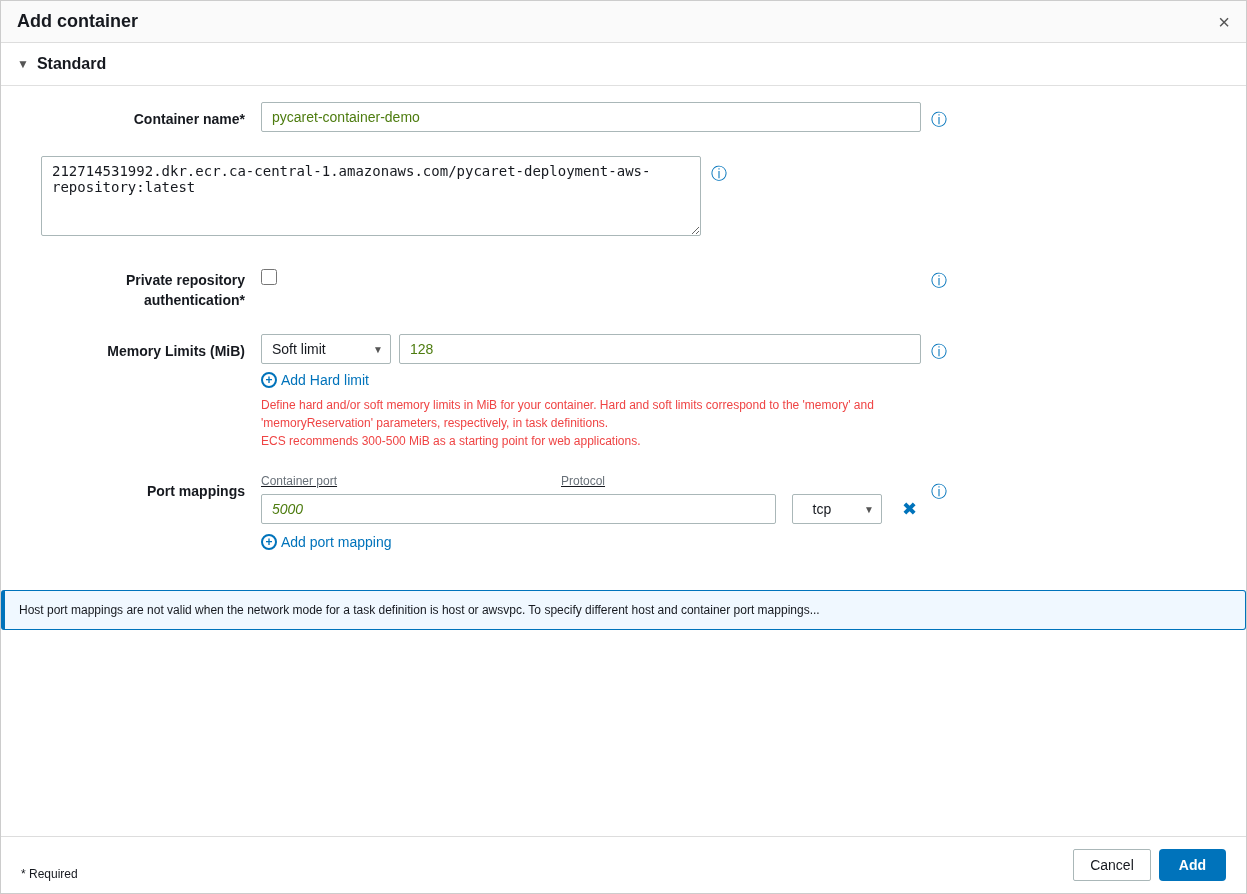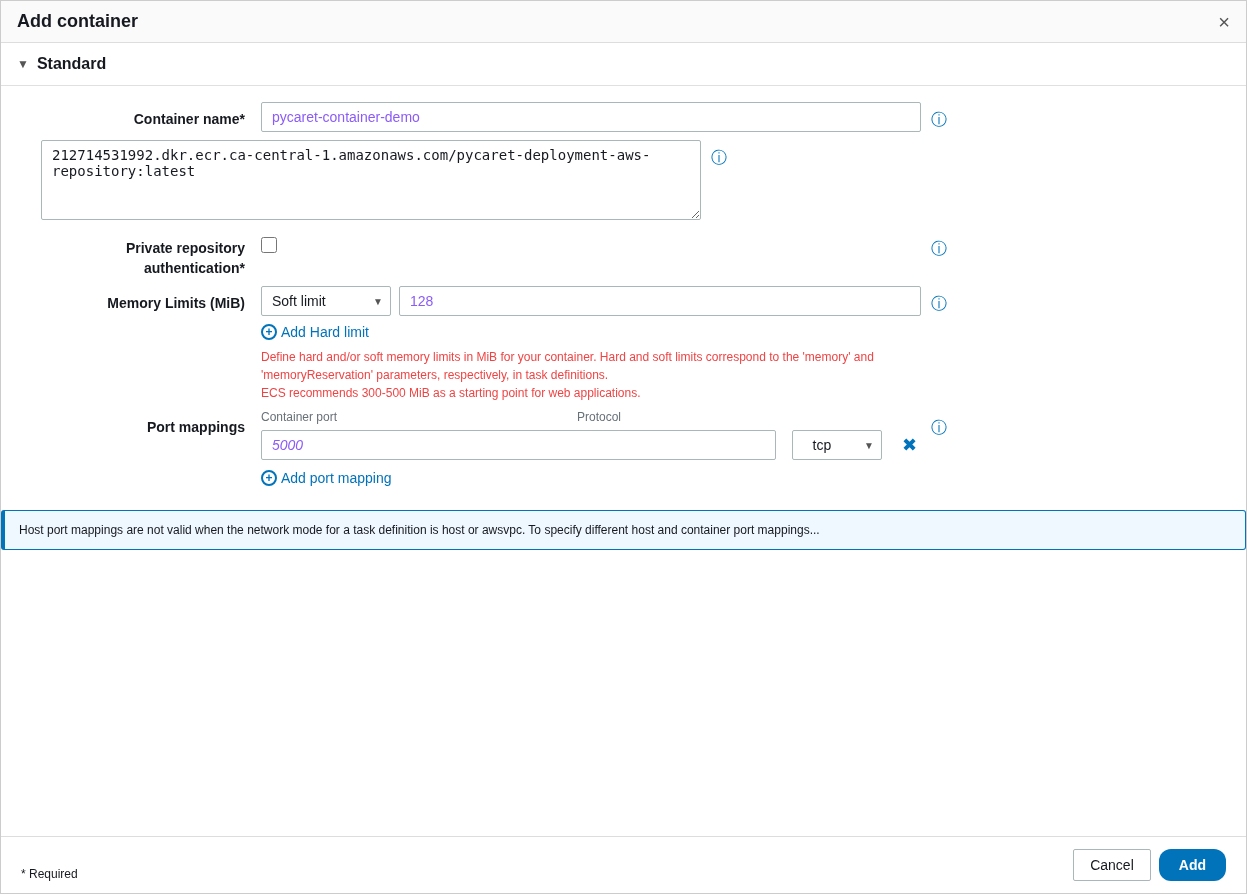--- a/index.html
+++ b/index.html
@@ -73,21 +73,21 @@
       color: #16191f;
     }
 
     .form-body {
       padding: 16px 40px;
     }
 
     .form-row {
       display: flex;
       align-items: flex-start;
-      margin-bottom: 8px;
+      margin-bottom: 24px;
       position: relative;
     }
     .form-label {
       width: 220px;
       flex-shrink: 0;
       text-align: right;
       padding-right: 16px;
       padding-top: 8px;
       font-size: 14px;
       font-weight: 600;
@@ -104,21 +104,21 @@
       font-size: 16px;
       padding-top: 8px;
       cursor: pointer;
     }
     input[type="text"] {
       width: 100%;
       padding: 6px 10px;
       border: 1px solid #aab7b8;
       border-radius: 2px;
       font-size: 14px;
-      color: #8b5cf6;
+      color: #4d7c0f;
       background: #fff;
     }
     textarea {
       width: 100%;
       padding: 6px 10px;
       border: 1px solid #aab7b8;
       border-radius: 2px;
       font-size: 14px;
       color: #16191f;
       background: #fff;
@@ -197,22 +197,22 @@
 
     .hint-text {
       font-size: 12px;
       color: #ef4444;
       margin-top: 8px;
       line-height: 1.5;
     }
 
     .port-header-row {
       display: flex;
-      gap: 16px;
       margin-bottom: 6px;
+      text-decoration: underline;
     }
     .port-col-label {
       font-size: 12px;
       color: #687078;
       width: 300px;
     }
     .protocol-col-label {
       font-size: 12px;
       color: #687078;
       width: 120px;
@@ -275,21 +275,21 @@
       background: #fff;
       border-radius: 2px;
       font-size: 14px;
       cursor: pointer;
       color: #16191f;
     }
     .btn-add {
       padding: 7px 20px;
       border: none;
       background: #0073bb;
-      border-radius: 12px;
+      border-radius: 4px;
       font-size: 14px;
       cursor: pointer;
       color: #fff;
       font-weight: 600;
     }
   </style>
 </head>
 <body>
 
 <div class="modal">

